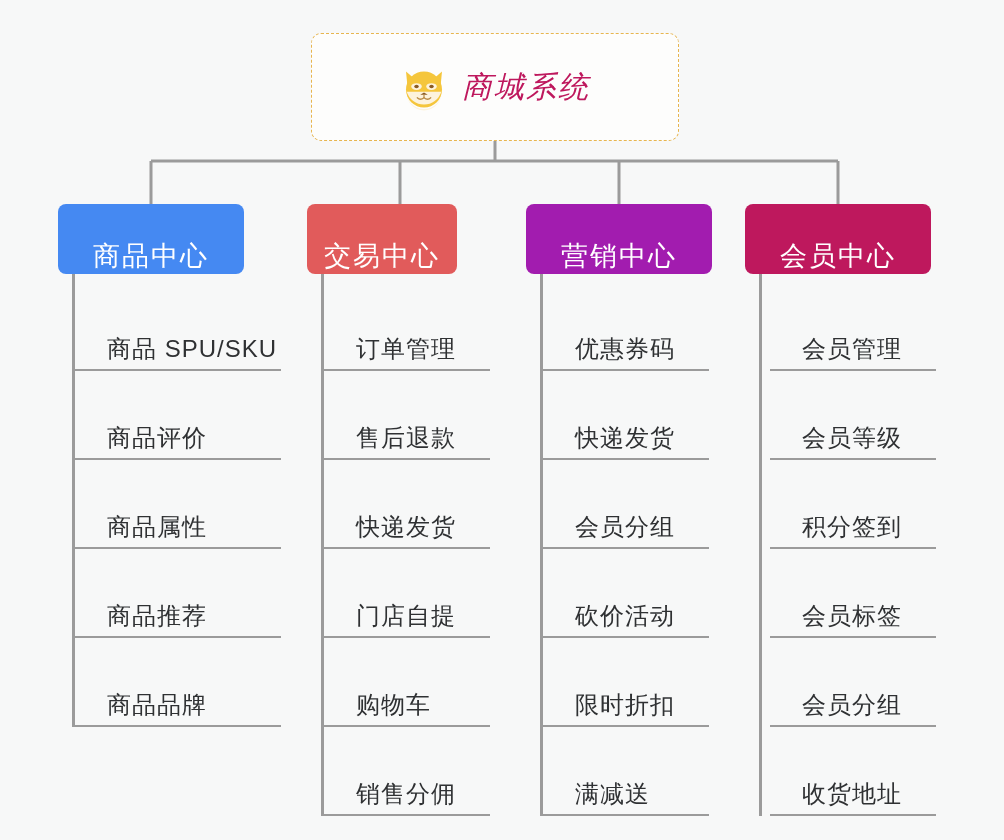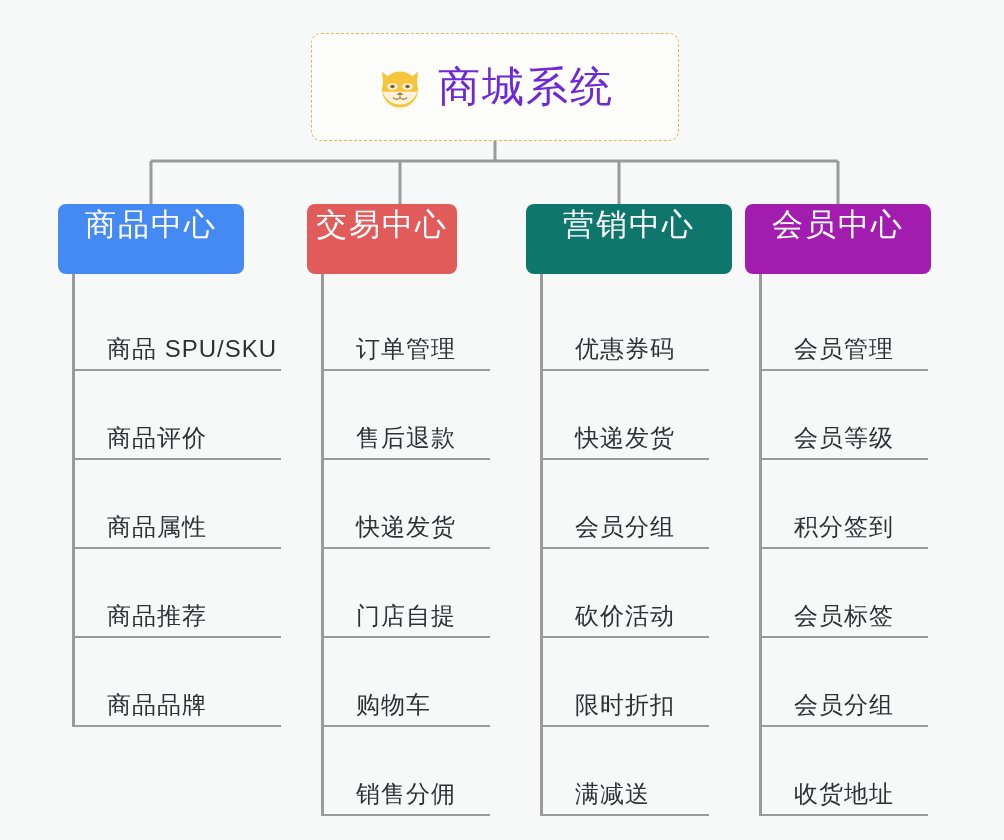--- a/index.html
+++ b/index.html
@@ -49,41 +49,42 @@
     gap: 14px;
   }
   .root-emoji {
     width: 48px;
     height: 48px;
     position: relative;
     flex: 0 0 auto;
     margin-top: 2px;
   }
   .root-title {
-    font-size: 42px;
-    color: #6d28d9;
+    font-size: 30px;
+    color: #be185d;
     letter-spacing: 2px;
     line-height: 1;
     white-space: nowrap;
+    font-style: italic;
   }
 
   
   .branch {
     position: absolute;
     top: 204px;
   }
   .branch-header {
     box-sizing: border-box;
     height: 70px;
     border-radius: 8px;
     display: flex;
-    align-items: flex-start;
+    align-items: flex-end;
     justify-content: center;
     color: #ffffff;
-    font-size: 31px;
+    font-size: 27px;
     letter-spacing: 2px;
     white-space: nowrap;
   }
 
   
   .leaf-list {
     position: relative;
     margin-top: 0;
     padding-top: 8px;
     border-left: 3px solid #22c55e;
@@ -197,21 +198,21 @@
           <span class="leaf-label">购物车</span>
           <div class="leaf-underline" style="width: 166px; background: rgb(155, 155, 155);"></div>
         </div>
         <div class="leaf-item">
           <span class="leaf-label">销售分佣</span>
           <div class="leaf-underline" style="width: 166px; background: rgb(155, 155, 155);"></div>
         </div>
       </div>
     </div>
     <div class="branch" style="left: 526px; width: 186px;">
-      <div class="branch-header" style="background: #0f766e; width: 206px;">
+      <div class="branch-header" style="background: #a21caf; width: 186px;">
         <span>营销中心</span>
       </div>
       <div class="leaf-list" style="border-left-color: rgb(155, 155, 155);">
         <div class="leaf-item">
           <span class="leaf-label">优惠券码</span>
           <div class="leaf-underline" style="width: 166px; background: rgb(155, 155, 155);"></div>
         </div>
         <div class="leaf-item">
           <span class="leaf-label">快递发货</span>
           <div class="leaf-underline" style="width: 166px; background: rgb(155, 155, 155);"></div>
@@ -228,24 +229,24 @@
           <span class="leaf-label">限时折扣</span>
           <div class="leaf-underline" style="width: 166px; background: rgb(155, 155, 155);"></div>
         </div>
         <div class="leaf-item">
           <span class="leaf-label">满减送</span>
           <div class="leaf-underline" style="width: 166px; background: rgb(155, 155, 155);"></div>
         </div>
       </div>
     </div>
     <div class="branch" style="left: 745px; width: 186px;">
-      <div class="branch-header" style="background: #a21caf; width: 186px;">
+      <div class="branch-header" style="background: #be185d; width: 186px;">
         <span>会员中心</span>
       </div>
-      <div class="leaf-list" style="border-left-color: rgb(155, 155, 155);">
+      <div class="leaf-list" style="border-left-color: rgb(155, 155, 155); padding-left: 8px;">
         <div class="leaf-item">
           <span class="leaf-label">会员管理</span>
           <div class="leaf-underline" style="width: 166px; background: rgb(155, 155, 155);"></div>
         </div>
         <div class="leaf-item">
           <span class="leaf-label">会员等级</span>
           <div class="leaf-underline" style="width: 166px; background: rgb(155, 155, 155);"></div>
         </div>
         <div class="leaf-item">
           <span class="leaf-label">积分签到</span>

